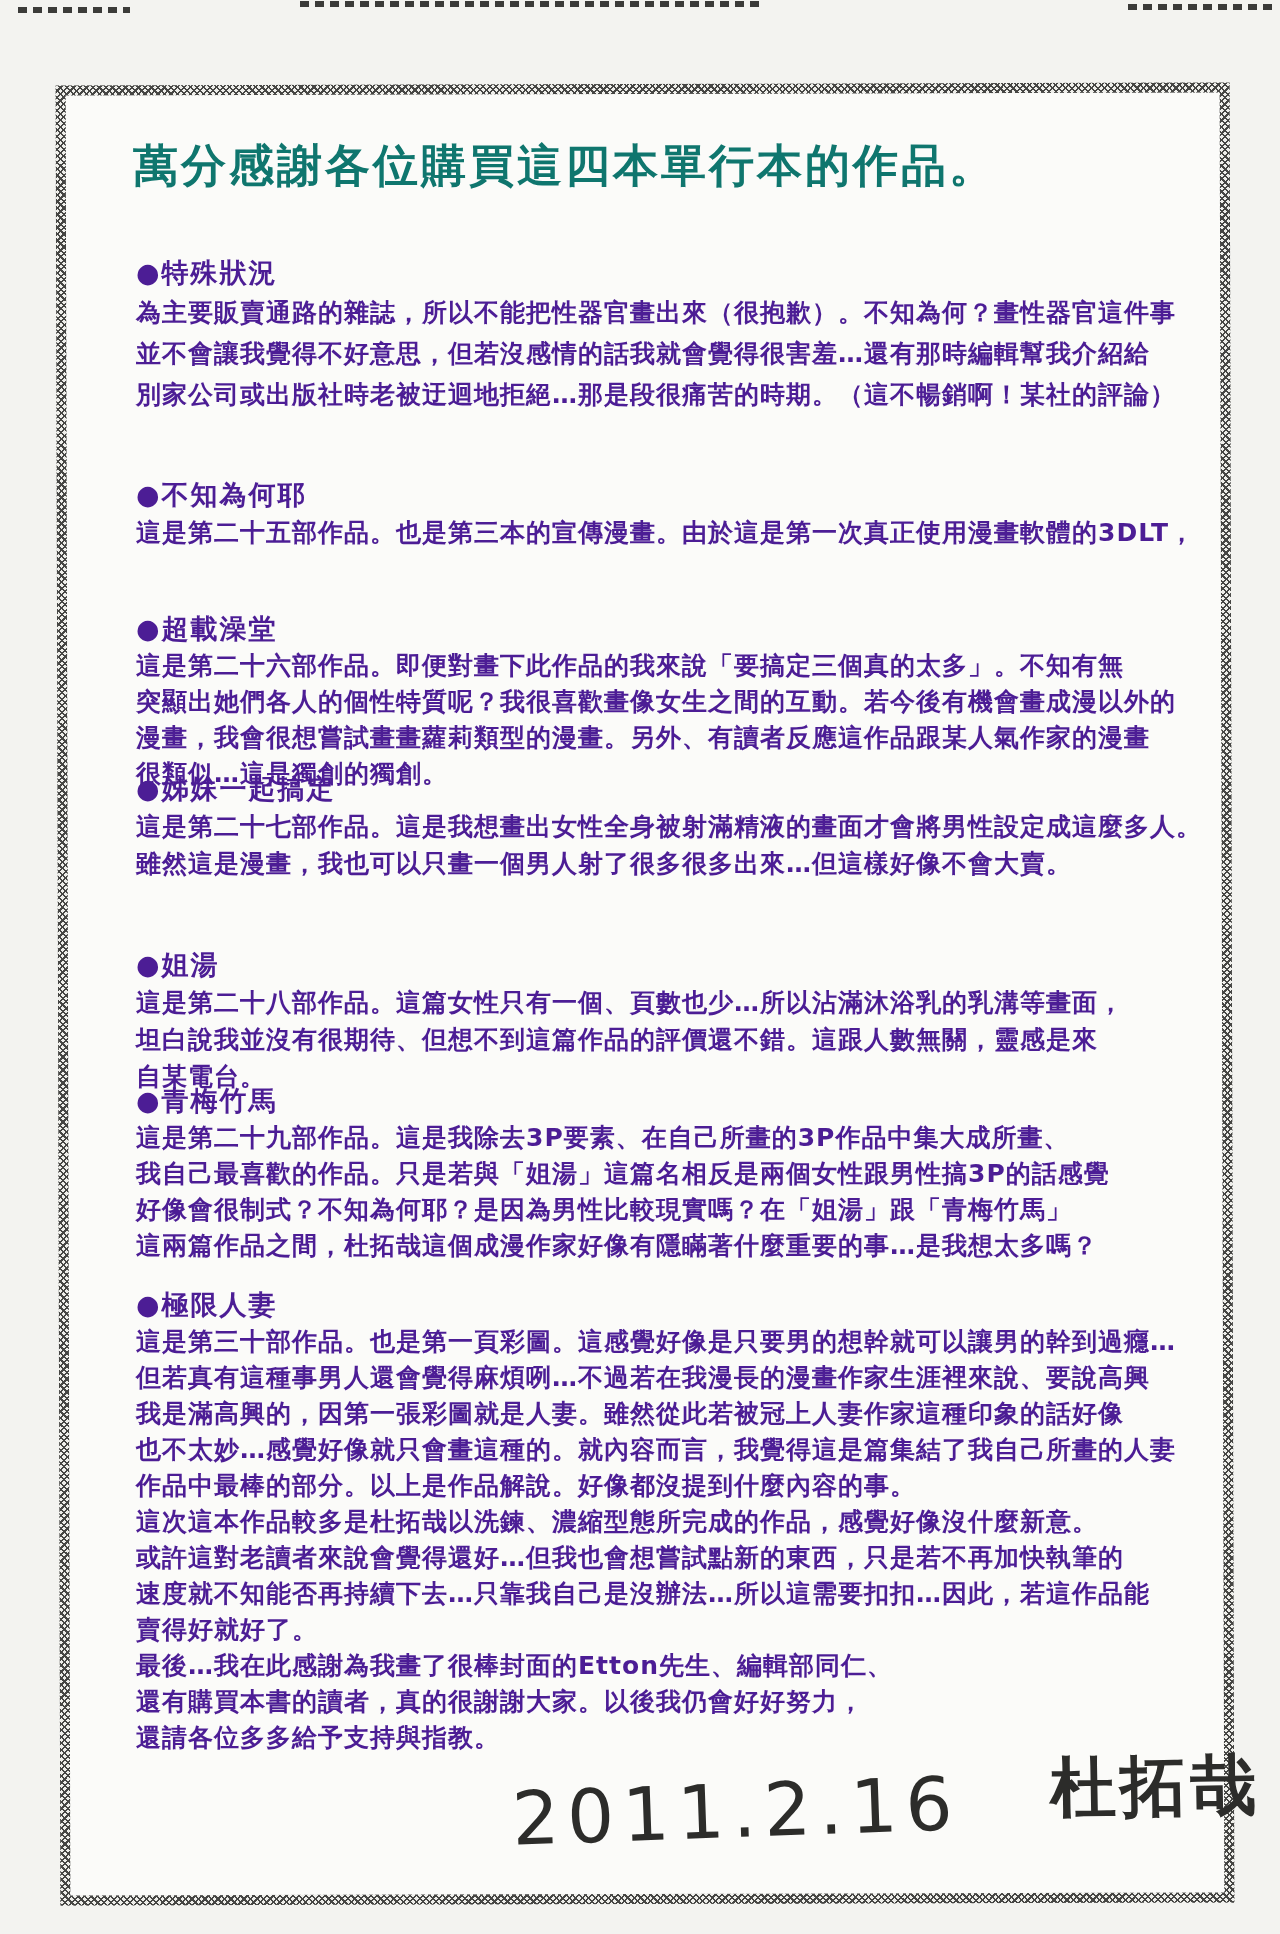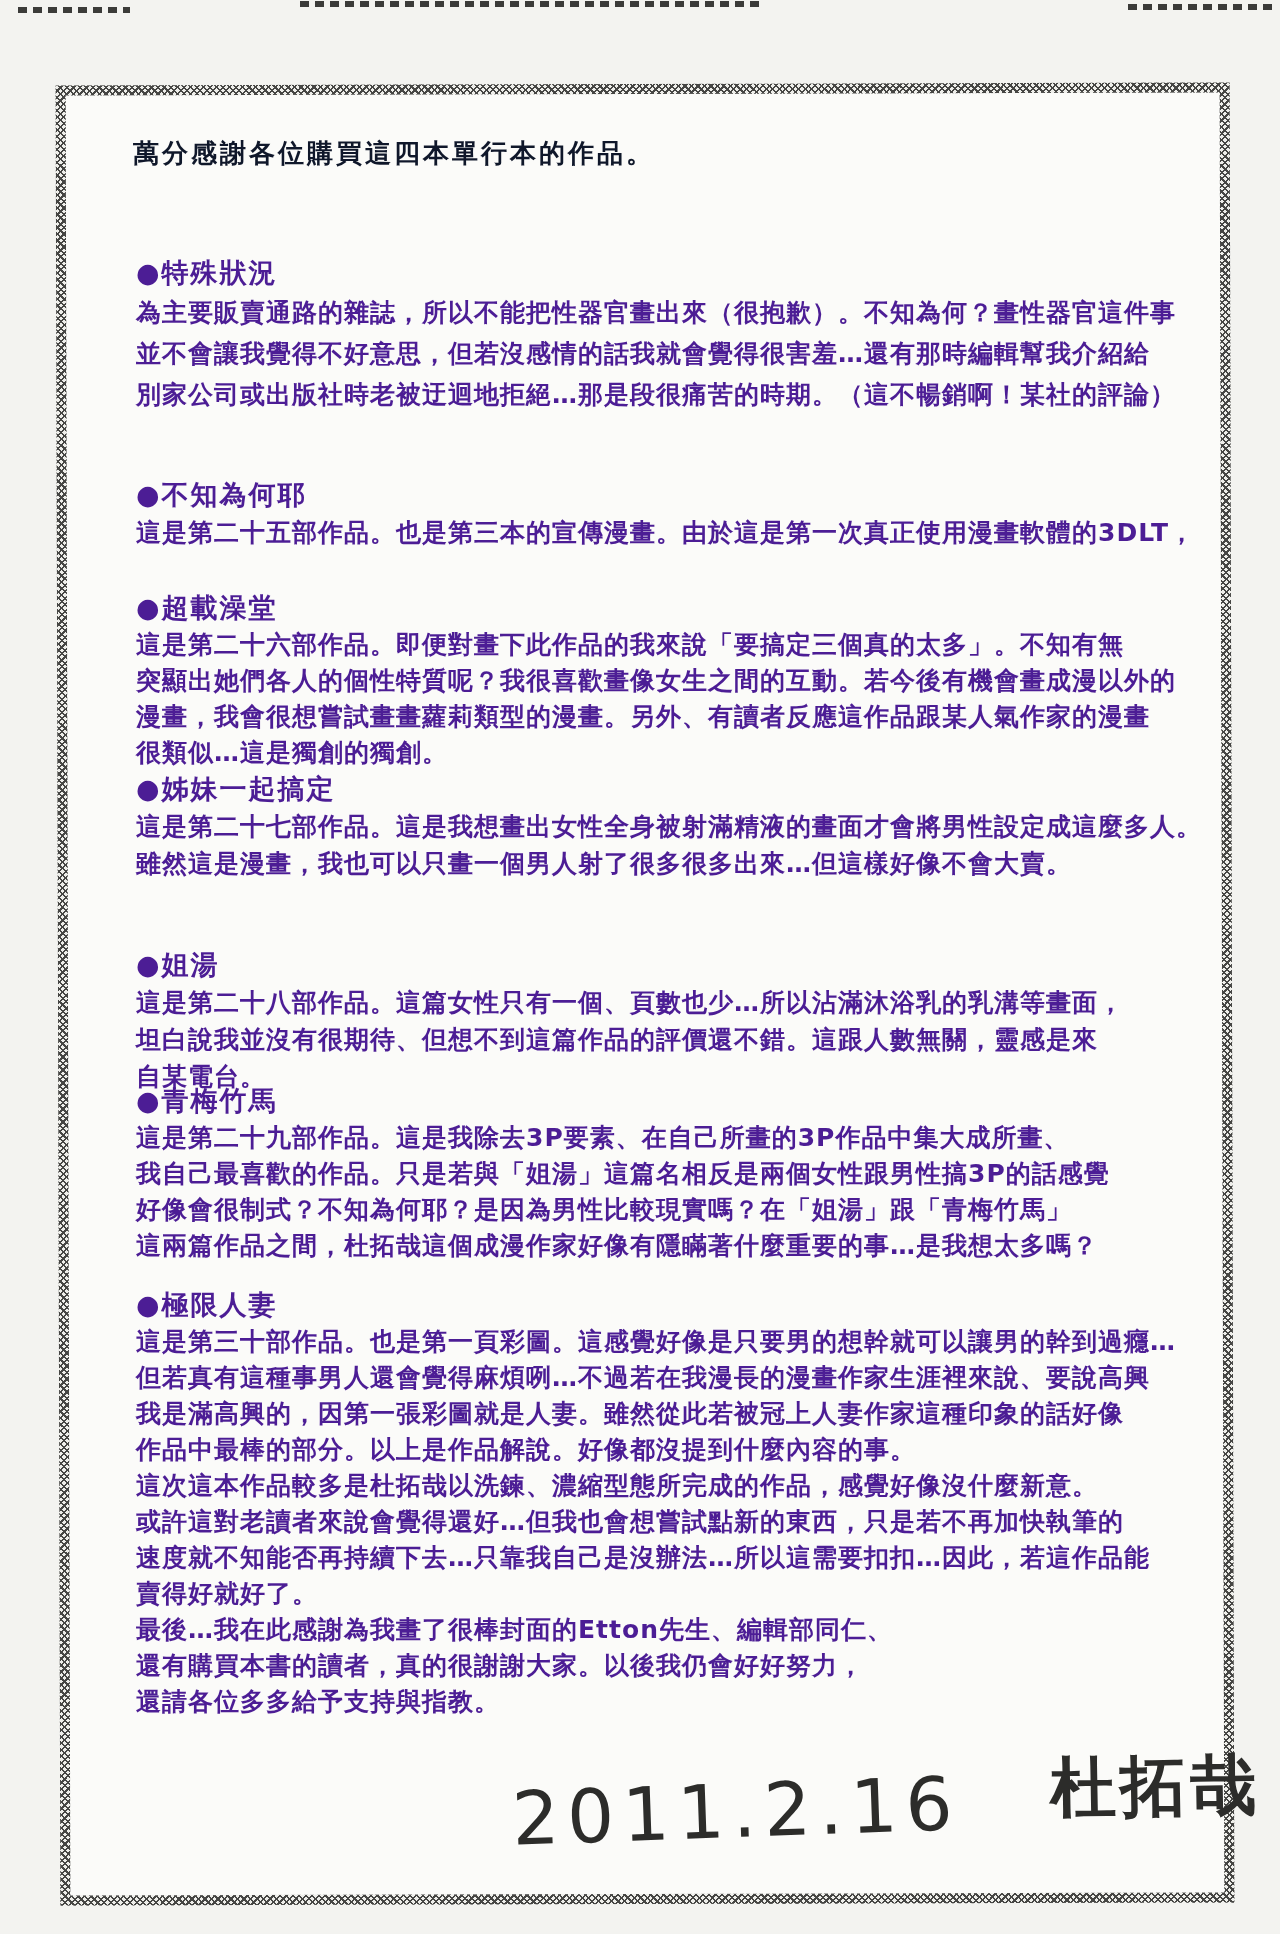--- a/index.html
+++ b/index.html
@@ -22,29 +22,29 @@
     background-image:
       repeating-linear-gradient(45deg,  #464644 0 1.6px, transparent 1.6px 4.6px),
       repeating-linear-gradient(-45deg, #464644 0 1.6px, transparent 1.6px 4.6px);
   }
   .frame-inner {
     position:absolute; left:10px; top:10px; right:10px; bottom:10px;
     background:#fbfbf9;
   }
   .title {
     position:absolute; left:133px; top:136px;
-    font-size:26px; font-weight:bold; color:#0f172a;
+    font-size:45px; font-weight:bold; color:#0f766e;
     letter-spacing:3px; white-space:nowrap;
   }
   .sec { position:absolute; left:136px; color:#4c1d95; font-weight:bold; white-space:nowrap; }
   .sec .h  { font-size:27px; height:36px; line-height:34px; letter-spacing:2px; }
   .sec .ln { font-size:25px; letter-spacing:1px; }
   .s0 { top:256px; }  .s0 .ln { line-height:41px; }
   .s1 { top:478px; }  .s1 .ln { line-height:37px; }
-  .s2 { top:591px; }  .s2 .ln { line-height:36px; }
+  .s2 { top:612px; }  .s2 .ln { line-height:36px; }
   .s3 { top:772px; }  .s3 .ln { line-height:37px; }
   .s4 { top:948px; }  .s4 .ln { line-height:37px; }
   .s5 { top:1084px; } .s5 .ln { line-height:36px; }
   .s6 { top:1288px; } .s6 .ln { line-height:36px; }
   .sig-date {
     position:absolute; left:512px; top:1768px;
     font-size:74px; color:#2c2c2a; letter-spacing:8px;
     transform:rotate(-2deg); white-space:nowrap;
   }
   .sig-name {
@@ -107,20 +107,21 @@
     <div class="ln">我自己最喜歡的作品。只是若與「姐湯」這篇名相反是兩個女性跟男性搞3P的話感覺</div>
     <div class="ln">好像會很制式？不知為何耶？是因為男性比較現實嗎？在「姐湯」跟「青梅竹馬」</div>
     <div class="ln">這兩篇作品之間，杜拓哉這個成漫作家好像有隱瞞著什麼重要的事…是我想太多嗎？</div>
   </div>
 
   <div class="sec s6">
     <div class="h">●極限人妻</div>
     <div class="ln">這是第三十部作品。也是第一頁彩圖。這感覺好像是只要男的想幹就可以讓男的幹到過癮…</div>
     <div class="ln">但若真有這種事男人還會覺得麻煩咧…不過若在我漫長的漫畫作家生涯裡來說、要說高興</div>
     <div class="ln">我是滿高興的，因第一張彩圖就是人妻。雖然從此若被冠上人妻作家這種印象的話好像</div>
+    <div class="ln">也不太妙…感覺好像就只會畫這種的。就內容而言，我覺得這是篇集結了我自己所畫的人妻</div>
     <div class="ln">作品中最棒的部分。以上是作品解說。好像都沒提到什麼內容的事。</div>
     <div class="ln">這次這本作品較多是杜拓哉以洗鍊、濃縮型態所完成的作品，感覺好像沒什麼新意。</div>
     <div class="ln">或許這對老讀者來說會覺得還好…但我也會想嘗試點新的東西，只是若不再加快執筆的</div>
     <div class="ln">速度就不知能否再持續下去…只靠我自己是沒辦法…所以這需要扣扣…因此，若這作品能</div>
     <div class="ln">賣得好就好了。</div>
     <div class="ln">最後…我在此感謝為我畫了很棒封面的Etton先生、編輯部同仁、</div>
     <div class="ln">還有購買本書的讀者，真的很謝謝大家。以後我仍會好好努力，</div>
     <div class="ln">還請各位多多給予支持與指教。</div>
   </div>
 

